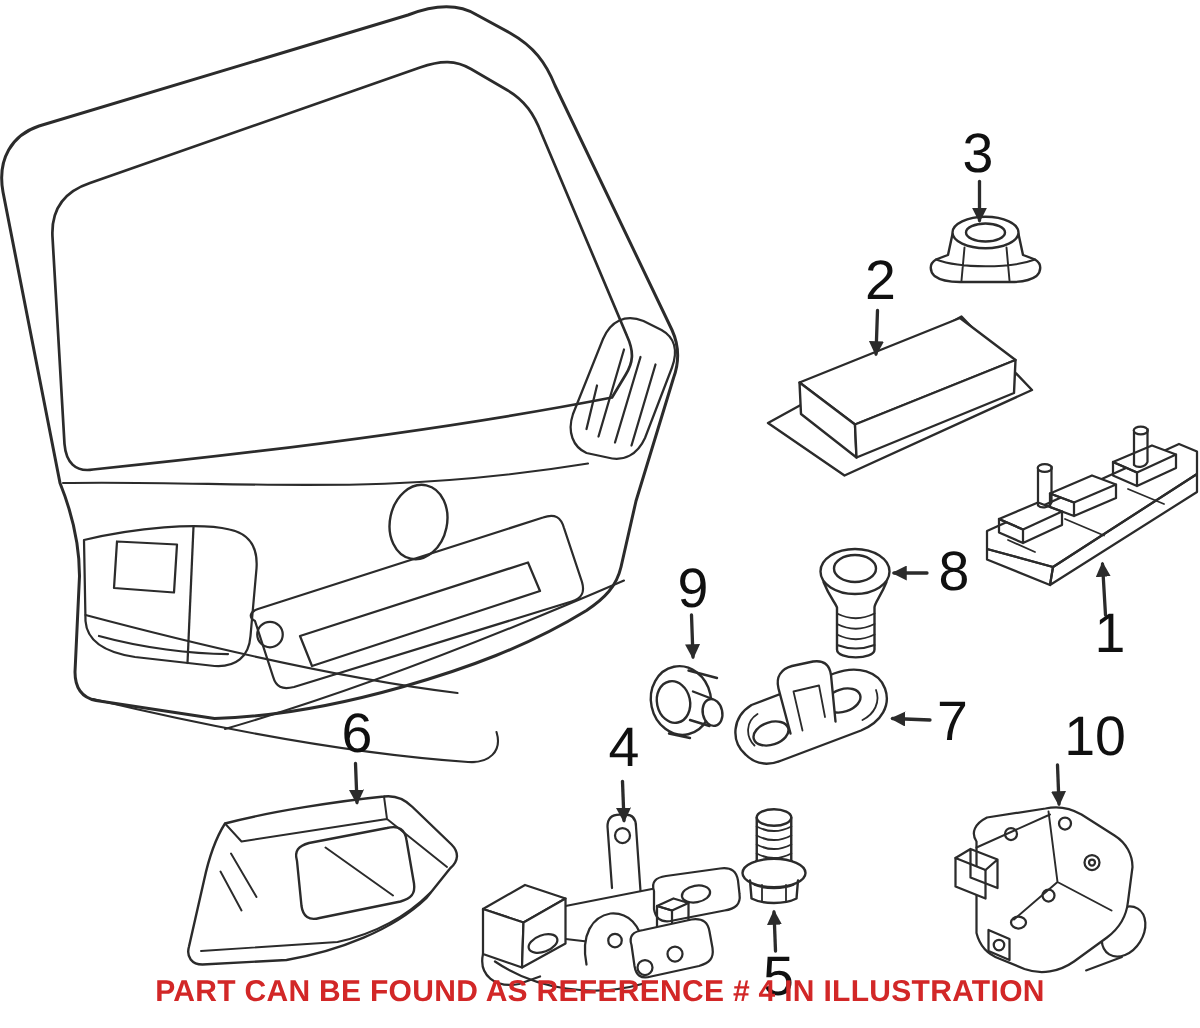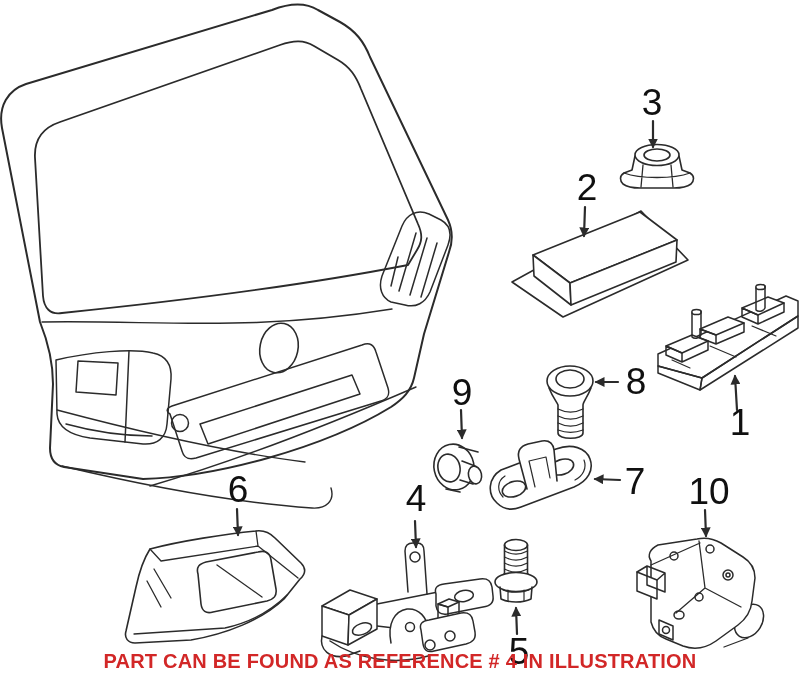--- a/index.html
+++ b/index.html
@@ -213,16 +213,16 @@
 
   <div class="callout" style="left:740px;top:422px">1</div>
   <div class="callout" style="left:587px;top:187px">2</div>
   <div class="callout" style="left:652px;top:102px">3</div>
   <div class="callout" style="left:416px;top:498px">4</div>
   <div class="callout" style="left:519px;top:651px">5</div>
   <div class="callout" style="left:238px;top:489px">6</div>
   <div class="callout" style="left:635px;top:481px">7</div>
   <div class="callout" style="left:636px;top:381px">8</div>
   <div class="callout" style="left:462px;top:392px">9</div>
-  <div class="callout" style="left:709px;top:491px">10</div>
+  <div class="callout" style="left:730px;top:491px">10</div>
 
   <div class="footer-note">PART CAN BE FOUND AS REFERENCE # 4 IN ILLUSTRATION</div>
 </div>
 
 </body></html>

